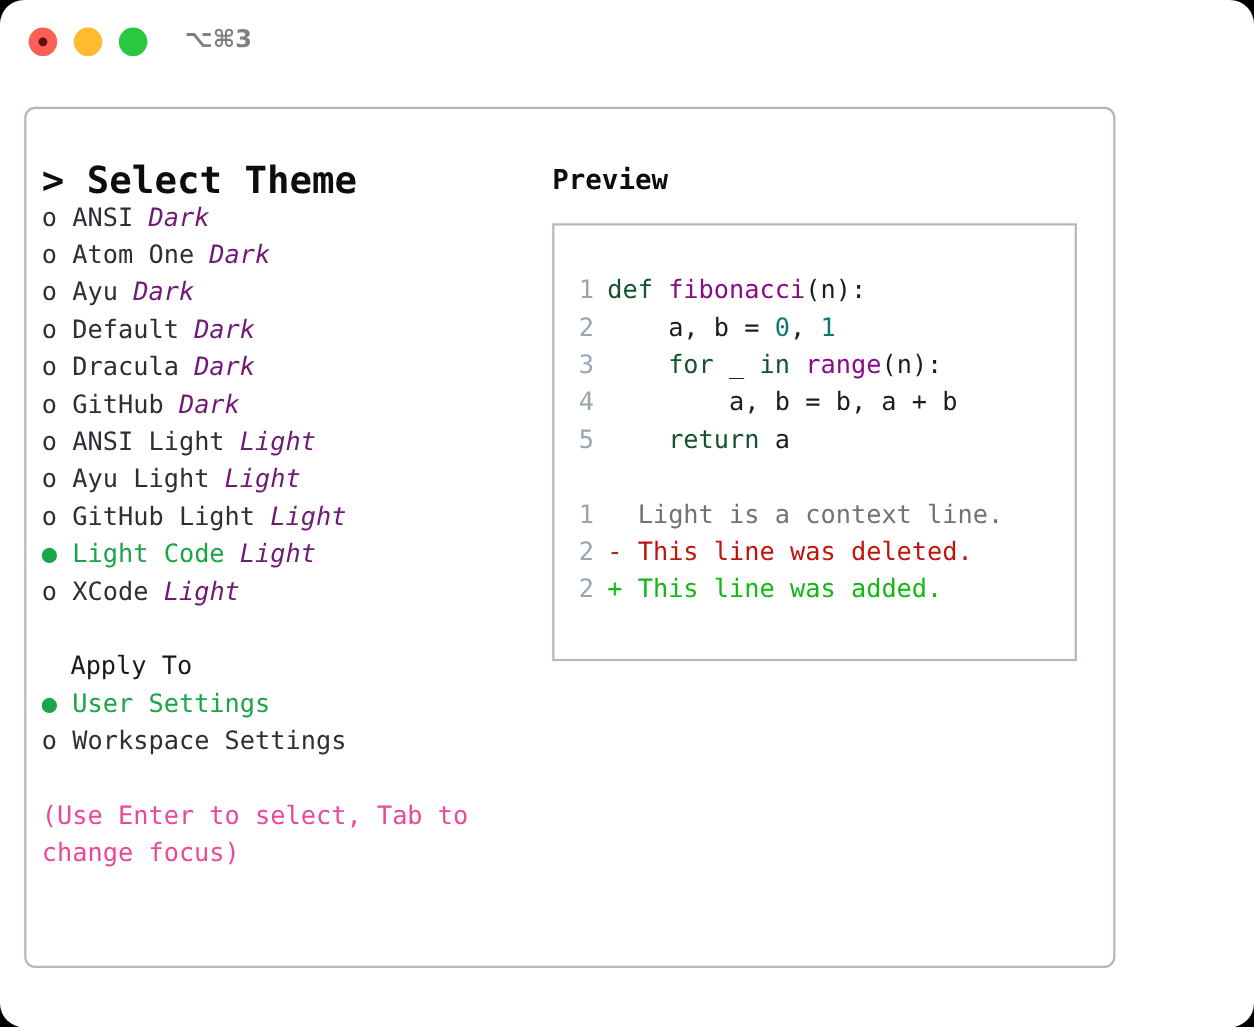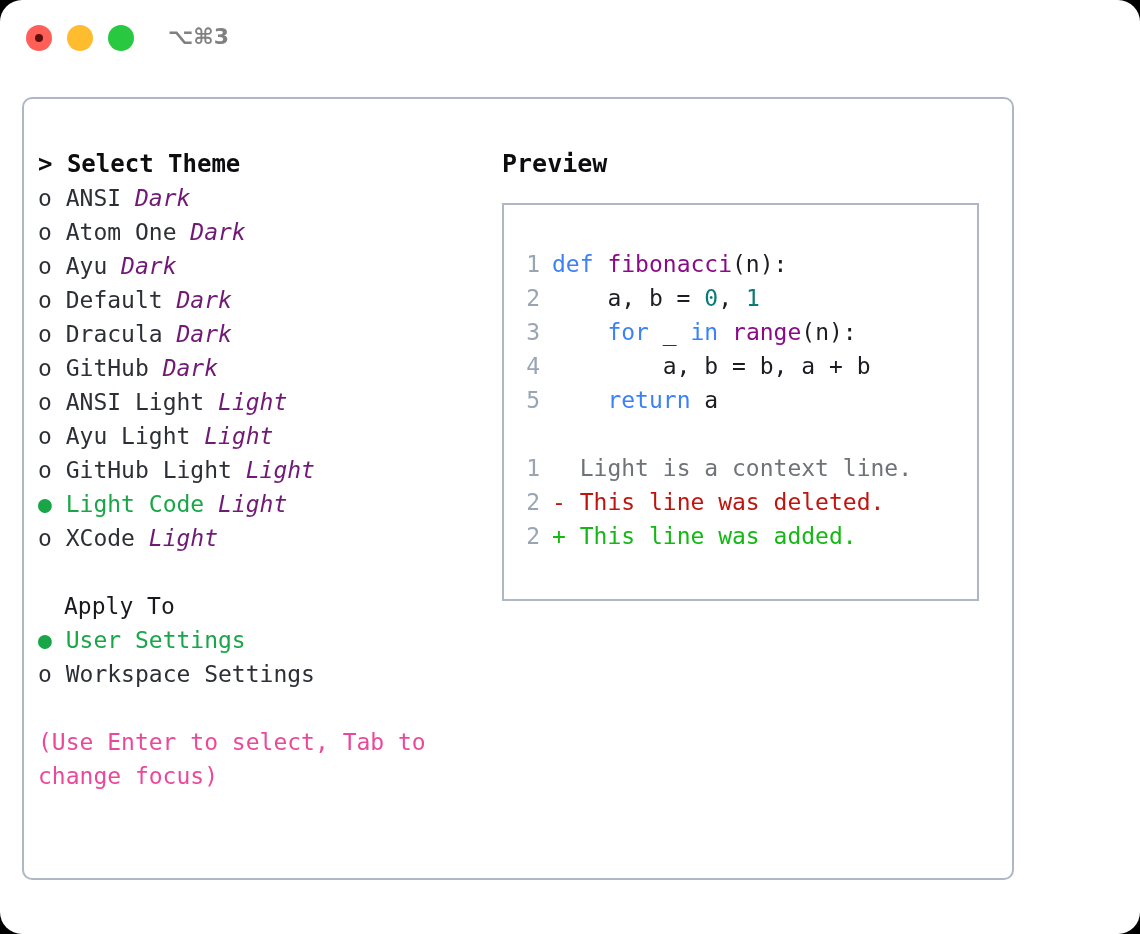--- a/index.html
+++ b/index.html
@@ -91,21 +91,21 @@
   }
 
   
   .left-col {
     position: absolute;
     left: 14px;
     top: 48px;
     width: 450px;
   }
   .list-title {
-    font-size: 24px;
+    font-size: 34px;
     font-weight: 700;
     color: #0d0d10;
     line-height: 34px;
     white-space: pre;
   }
   .opt {
     font-size: 23px;
     line-height: 34px;
     color: #2c2f36;
     white-space: pre;
@@ -162,21 +162,21 @@
     line-height: 34px;
     white-space: pre;
   }
   .ln {
     color: #9aa5b4;
     display: inline-block;
     width: 22px;
     text-align: right;
     margin-right: 12px;
   }
-  .kw   { color: #3b82f6; }
+  .kw   { color: #14532d; }
   .fn   { color: #8a0a8a; }
   .num  { color: #0b7a78; }
   .pl   { color: #1b1d22; }
   .blank-row { height: 34px; }
 
   .diff-ctx { color: #6f7378; }
   .diff-del { color: #c0150f; }
   .diff-add { color: #14b814; }
 </style>
 </head>

